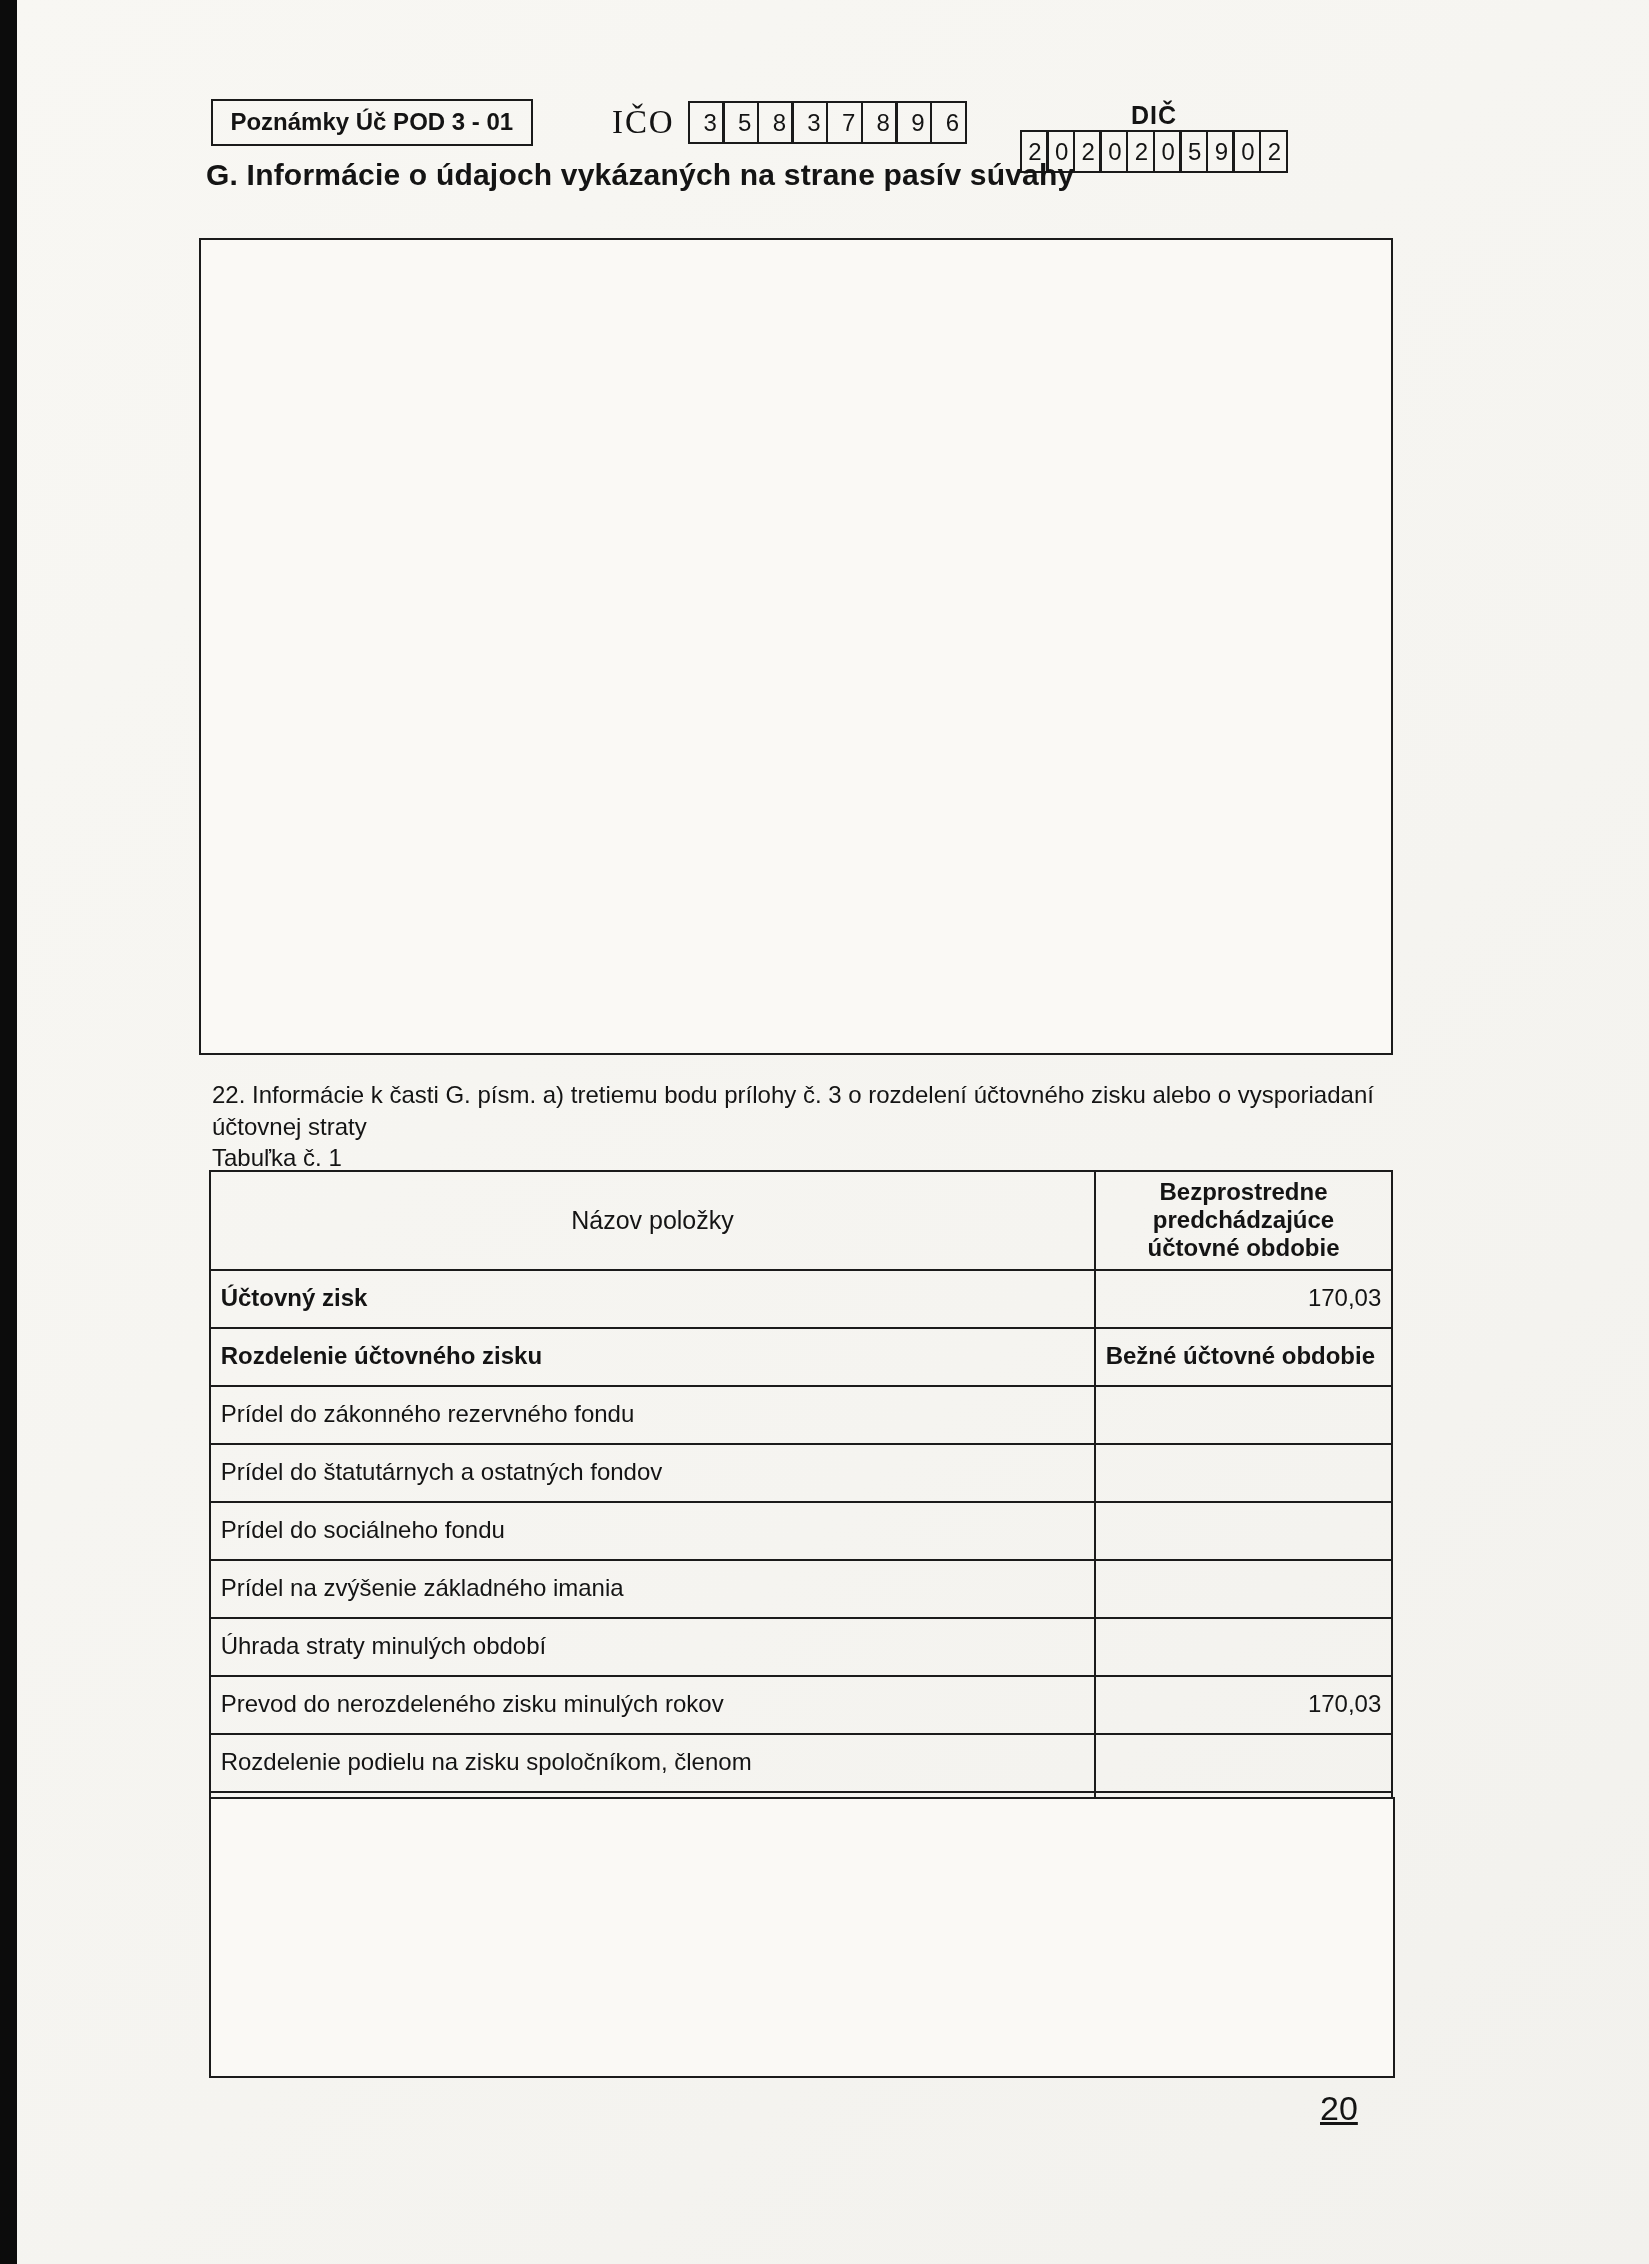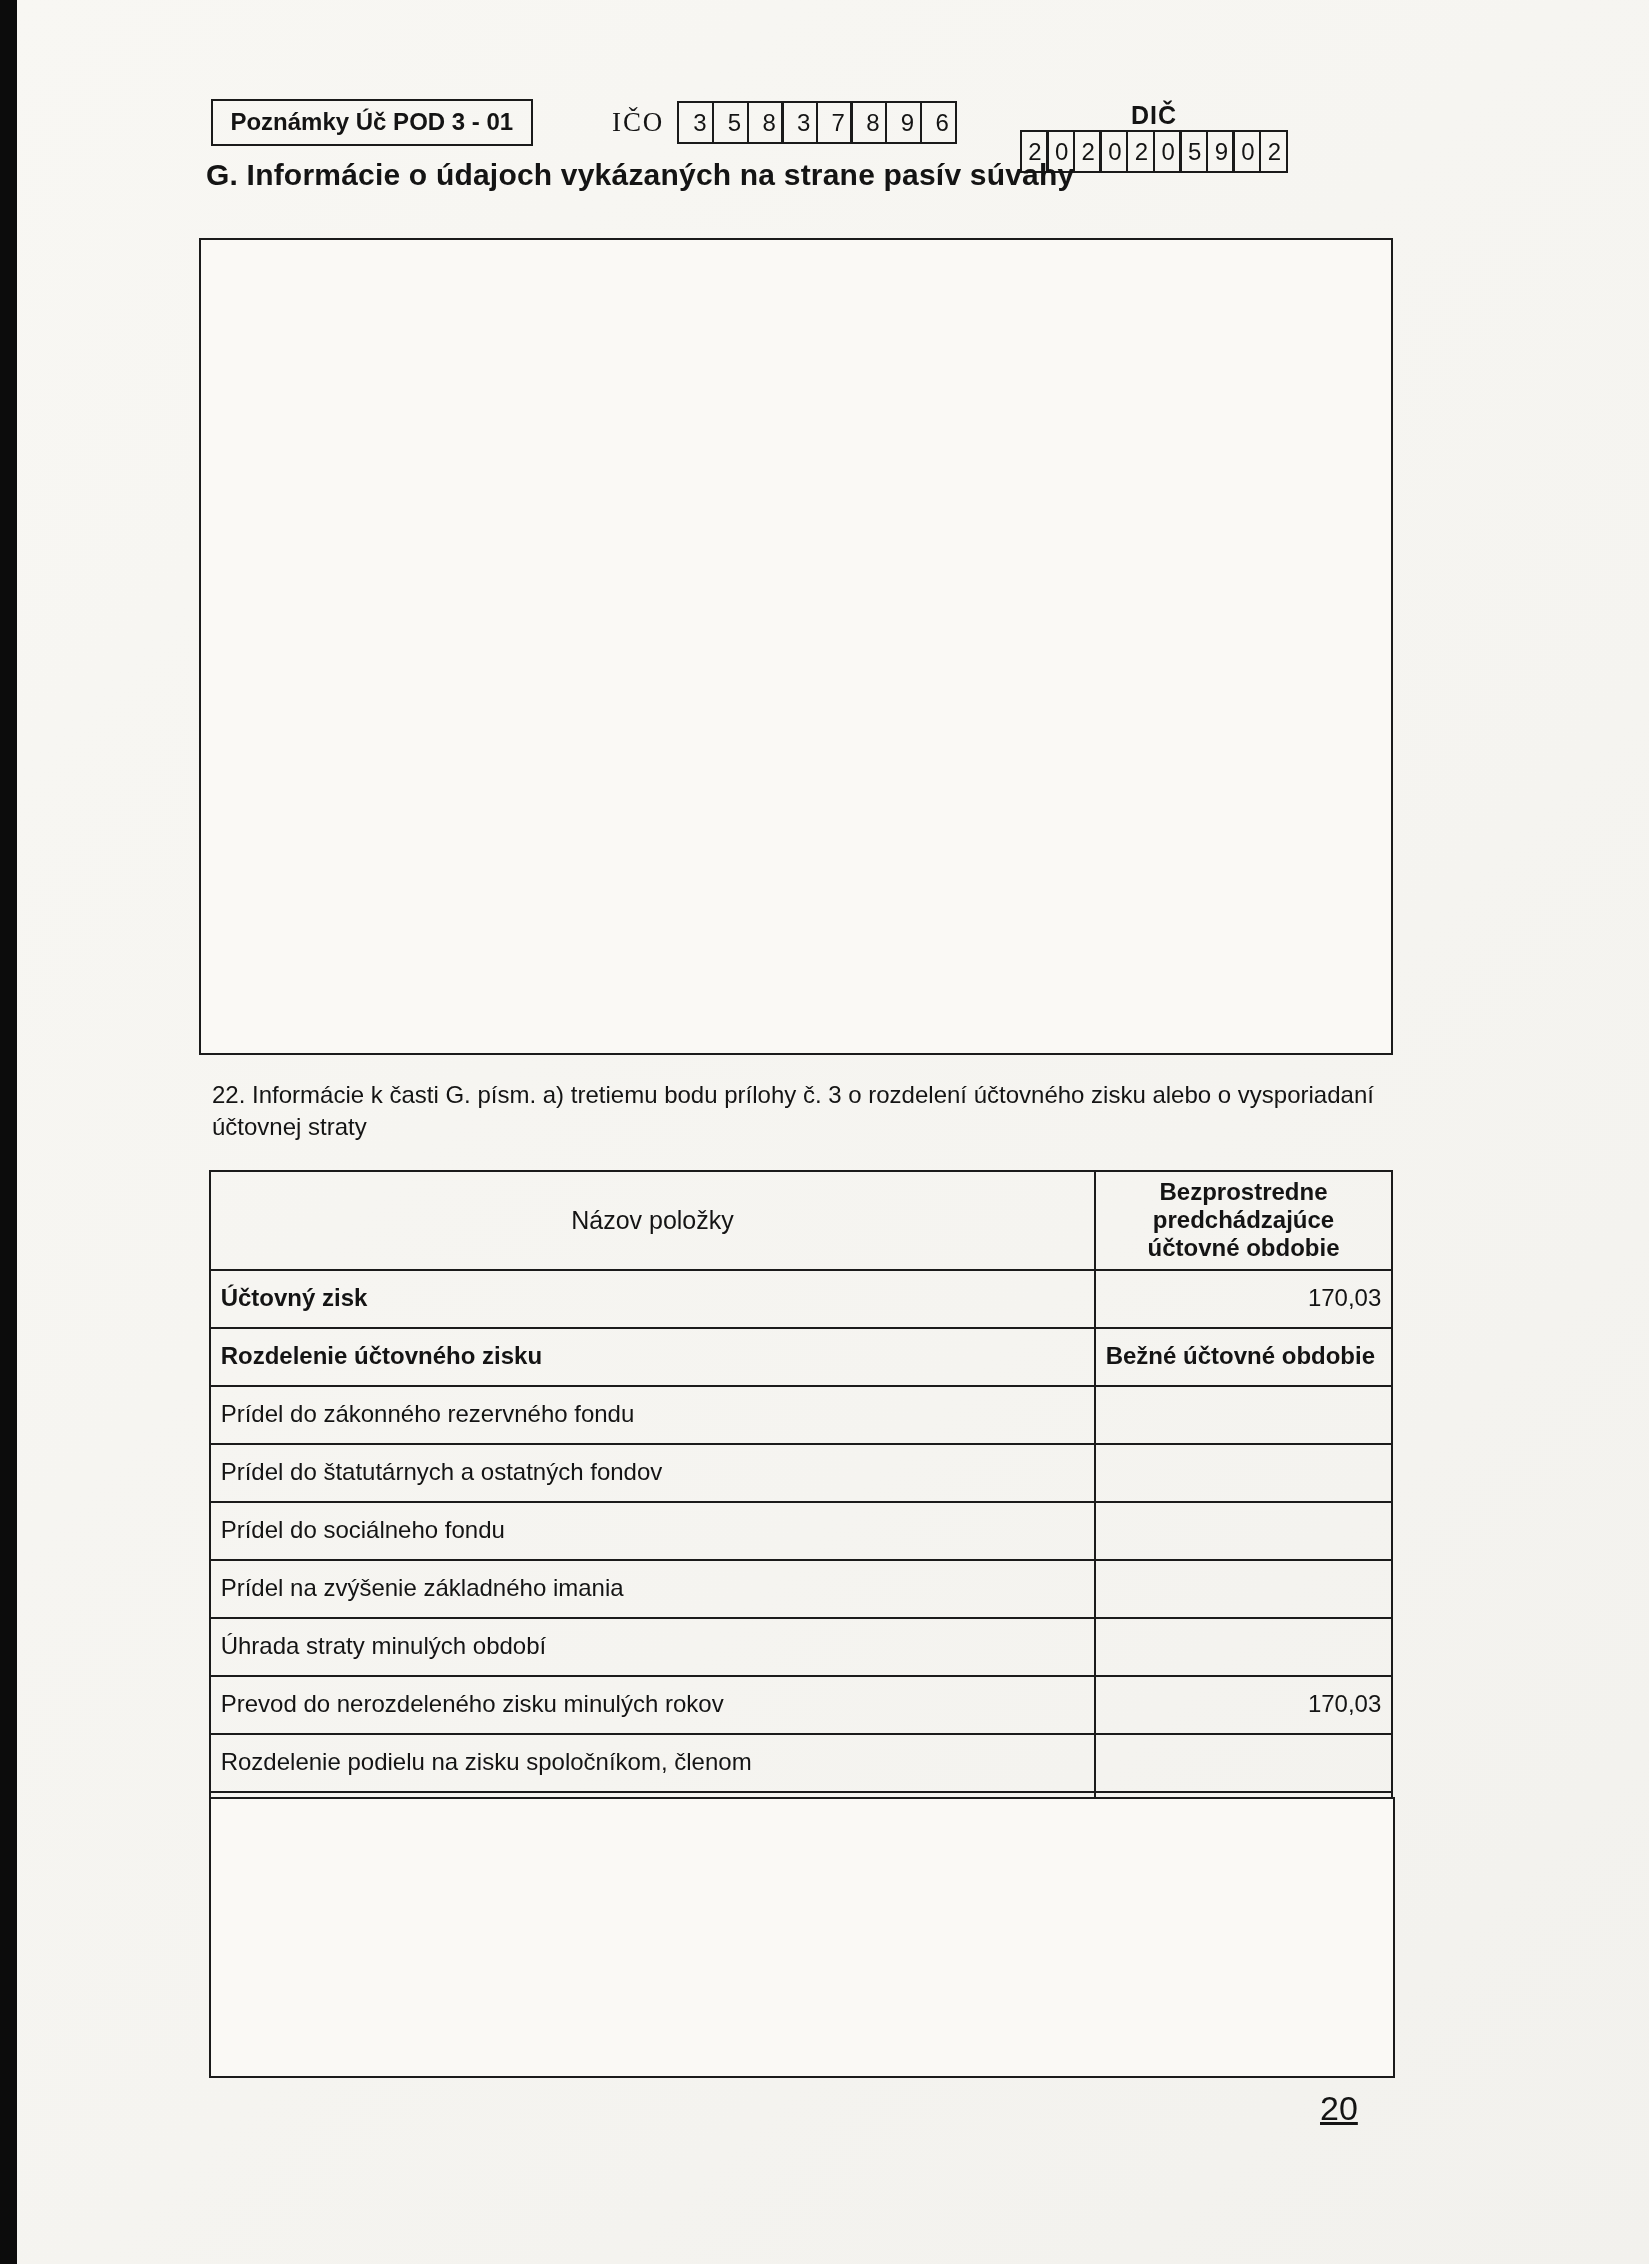--- a/index.html
+++ b/index.html
@@ -28,21 +28,21 @@
     border: 2.9px solid #1a1a1a;
     padding: 6.8px 17.5px 8.7px 17.5px;
     font-size: 24px; font-weight: bold;
     background: transparent;
     white-space: nowrap;
   }
 
   .ico-group { position: absolute; left: 403px; top: 5.8px; display: flex; align-items: center; }
   .ico-label {
     font-family: "Liberation Serif", serif;
-    font-size: 27px; letter-spacing: 1.9px; margin-right: 15.5px;
+    font-size: 33px; letter-spacing: 1.9px; margin-right: 15.5px;
   }
   .dic-group { position: absolute; left: 813px; top: 5.8px; display: flex; align-items: center; flex-direction: column; }
   .dic-label { font-size: 25px; font-weight: bold; letter-spacing: 1px; margin-right: 1.9px; }
 
   .digit-boxes { display: flex; }
   .digit-cell {
     width: 37px; height: 43px;
     border: 2.4px solid #1a1a1a;
     margin-left: -2.4px;
     font-size: 24px;
@@ -159,20 +159,21 @@
   </div>
 
 </div>
 
 <div class="section-heading">G. Informácie o údajoch vykázaných na strane pasív súvahy</div>
 
 <div class="notes-box-top"></div>
 
 <div class="note-block">
   <div class="section-note">22. Informácie k časti G. písm. a) tretiemu bodu prílohy č. 3 o rozdelení účtovného zisku alebo o vysporiadaní účtovnej straty</div>
+  <div class="table-label">Tabuľka č. 1</div>
 </div>
 
 <table class="disclosure-table">
   <tbody>
     <tr>
       <th class="name-col">Názov položky</th>
       <th class="period-col">Bezprostredne predchádzajúce účtovné obdobie</th>
     </tr>
     <tr>
       <td class="label-cell bold">Účtovný zisk</td>

